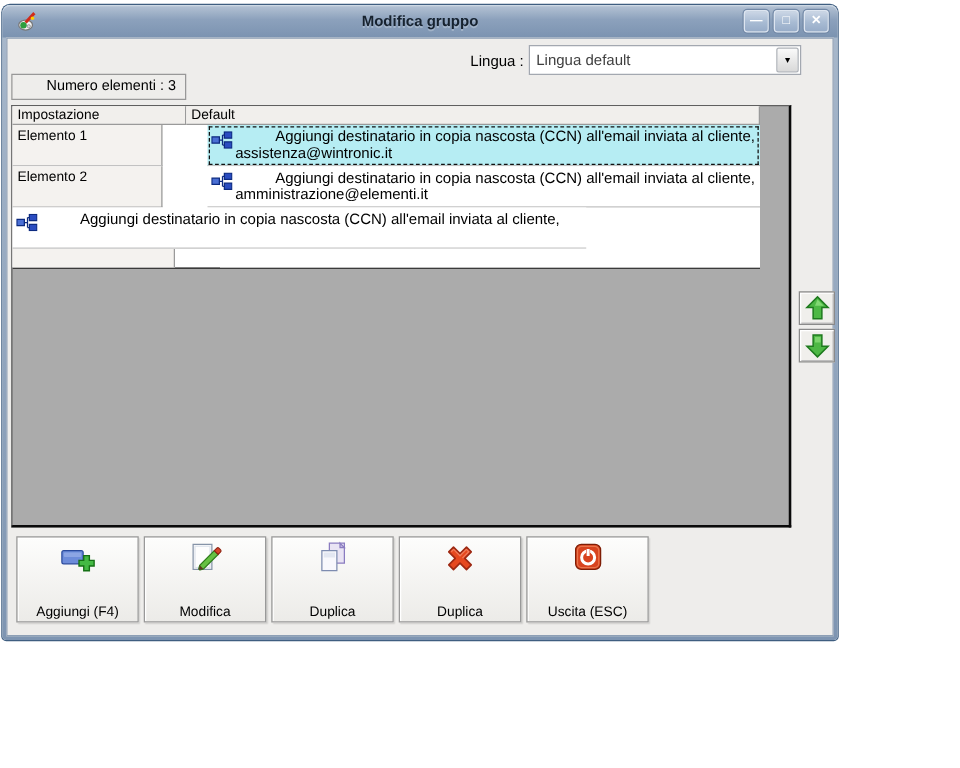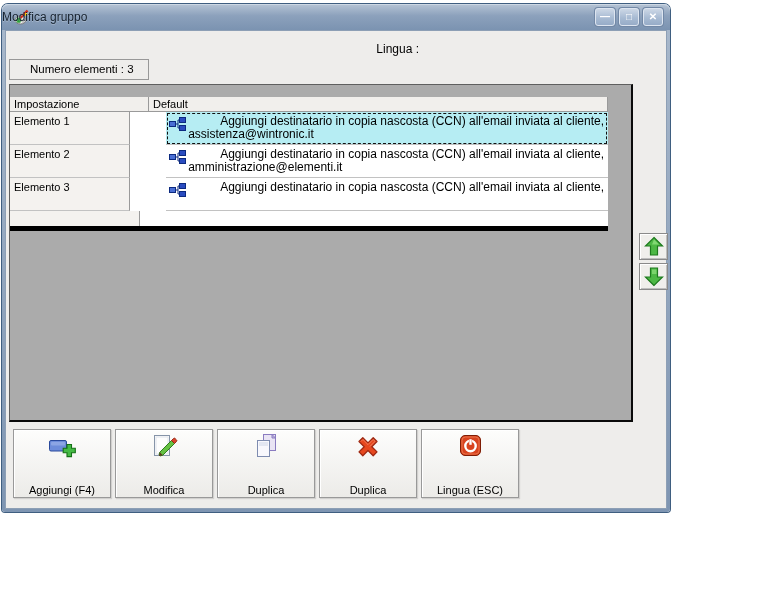--- a/index.html
+++ b/index.html
@@ -16,22 +16,22 @@
   }
   .titlebar {
     position: absolute; top: 0; left: 0; right: 0; height: 26px;
     border-radius: 6px 6px 0 0;
     background: linear-gradient(#b6c4d5 0%, #8ca1bc 45%, #7b93b1 100%);
     box-shadow: inset 0 1px 0 #cdd8e4;
     display: flex; align-items: center;
   }
   .titlebar-icon { position: absolute; left: 12px; top: 5px; width: 16px; height: 16px; }
   .title-text {
-    position: absolute; left: 0; right: 0; 
-    font-size: 12px; font-weight: normal; color: #16222f;
+    position: absolute; left: 0; right: 0; text-align: center;
+    font-size: 12px; font-weight: bold; color: #16222f;
     text-shadow: 0 1px 0 rgba(255,255,255,0.25);
   }
   .win-buttons { position: absolute; right: 7px; top: 4px; display: flex; gap: 4px; }
   .win-btn {
     width: 20px; height: 18px; border-radius: 3px;
     background: linear-gradient(#ccd7e6 0%, #a8bbd3 55%, #97acc8 100%);
     border: 1px solid #dde5f0; box-shadow: 0 0 0 1px #7288a6;
     color: #fff; font-size: 10px; font-weight: bold;
     display: flex; align-items: center; justify-content: center;
     cursor: default; line-height: 1;
@@ -52,30 +52,30 @@
   .combo-arrow-btn {
     width: 18px; margin: 1px; border: 1px solid #aeb2b8; border-radius: 2px;
     background: linear-gradient(#fafafa, #d9d9d9);
     display: flex; align-items: center; justify-content: center;
     font-size: 7px; color: #000;
   }
 
   
   .numero-box {
     position: absolute; left: 3px; top: 28px; width: 140px; height: 21px;
-    border: 1px solid #989898; padding-left: 20px; line-height: 19px; font-size: 11.5px;
+    border: 1px solid #989898; padding-left: 20px; line-height: 19px; font-size: 11.5px; text-align: center;
   }
 
   
   .grid-panel {
     position: absolute; left: 3px; top: 53px; width: 624px; height: 338px;
     background: #ababab;
     border: 1px solid #5f5f5f; border-right: 2px solid #0a0a0a; border-bottom: 2px solid #0a0a0a;
   }
-  .grid { position: absolute; left: 0; top: 0; width: 598px; background: #fff; border-bottom: 5px solid #000000; margin-top: 12px; }
+  .grid { position: absolute; left: 0; top: 0; width: 598px; background: #fff; border-bottom: 1px solid #000000; }
   .grid-header { display: flex; height: 15px; }
   .hcell {
     background: #f1efec; border-right: 1px solid #9a9a9a; border-bottom: 1px solid #9a9a9a;
     padding-left: 4px; line-height: 14px; font-size: 11px;
   }
   .hcell.c1 { width: 139px; }
   .hcell.c2 { width: 459px; }
   .grid-row { display: flex; height: 33px; gap: 36px; }
   .cell1 {
     width: 139px; background: #f4f2ef; border-right: 1px solid #9a9a9a; border-bottom: 1px solid #c2c2c2;
@@ -130,20 +130,24 @@
     <div class="win-buttons">
       <div class="win-btn">—</div>
       <div class="win-btn">□</div>
       <div class="win-btn">✕</div>
     </div>
   </div>
 
   <div class="client">
 
     <div class="lingua-label">Lingua :</div>
+    <div class="lingua-combo">
+      <div class="lingua-value">Lingua default</div>
+      <div class="combo-arrow-btn">▼</div>
+    </div>
 
     <div class="numero-box">Numero elementi : 3</div>
 
     <div class="grid-panel">
       <div class="grid">
         <div class="grid-header">
           <div class="hcell c1">Impostazione</div>
           <div class="hcell c2">Default</div>
         </div>
 
@@ -169,21 +173,20 @@
               <rect x="0.5" y="4.5" width="6" height="5" fill="#4a6fd4" stroke="#0c2a80"></rect>
               <rect x="10.5" y="0.5" width="6" height="5" fill="#2a4cc0" stroke="#0c2a80"></rect>
               <rect x="10.5" y="8.5" width="6" height="5" fill="#2a4cc0" stroke="#0c2a80"></rect>
             </svg>
             <span class="desc-line">Aggiungi destinatario in copia nascosta (CCN) all'email inviata al cliente,</span>
             <span class="email-line">amministrazione@elementi.it</span>
           </div>
         </div>
 
         <div class="grid-row">
-          <div class="cell1">Elemento 3</div>
           <div class="cell2">
             <svg class="cell-icon" viewBox="0 0 17 14">
               <path d="M6.5 7 H9 M9 3 V11 M9 3 H11 M9 11 H11" stroke="#0c2a80" stroke-width="1" fill="none"></path>
               <rect x="0.5" y="4.5" width="6" height="5" fill="#4a6fd4" stroke="#0c2a80"></rect>
               <rect x="10.5" y="0.5" width="6" height="5" fill="#2a4cc0" stroke="#0c2a80"></rect>
               <rect x="10.5" y="8.5" width="6" height="5" fill="#2a4cc0" stroke="#0c2a80"></rect>
             </svg>
             <span class="desc-line">Aggiungi destinatario in copia nascosta (CCN) all'email inviata al cliente,</span>
           </div>
         </div>
@@ -249,18 +252,18 @@
       </div>
 
       <div class="action-btn">
         <svg class="ico" viewBox="0 0 30 28">
           <rect x="5.5" y="3.5" width="20" height="20" rx="4.5" fill="#d8431f" stroke="#7e1d05"></rect>
           <rect x="7" y="5" width="17" height="17" rx="3.5" fill="none" stroke="#f08a60" opacity="0.7"></rect>
           <circle cx="15.5" cy="14" r="5.2" fill="none" stroke="#ffffff" stroke-width="2.4"></circle>
           <rect x="13.9" y="6.8" width="3.2" height="6" fill="#d8431f"></rect>
           <rect x="14.3" y="7.2" width="2.4" height="5.6" fill="#ffffff"></rect>
         </svg>
-        <span>Lingua (ESC)</span>
+        <span>Uscita (ESC)</span>
       </div>
 
     </div>
   </div>
 </div>
 
 </body></html>

